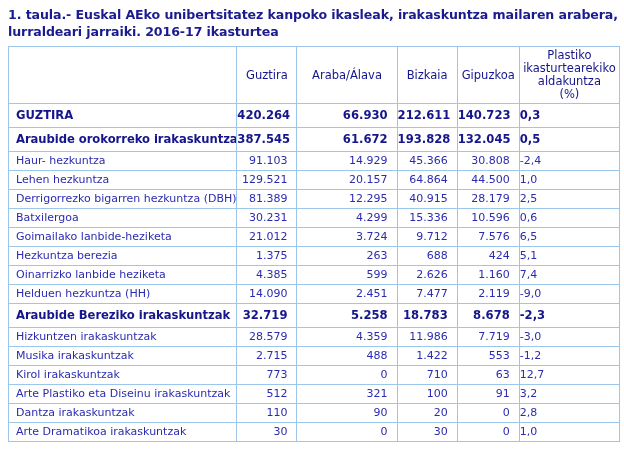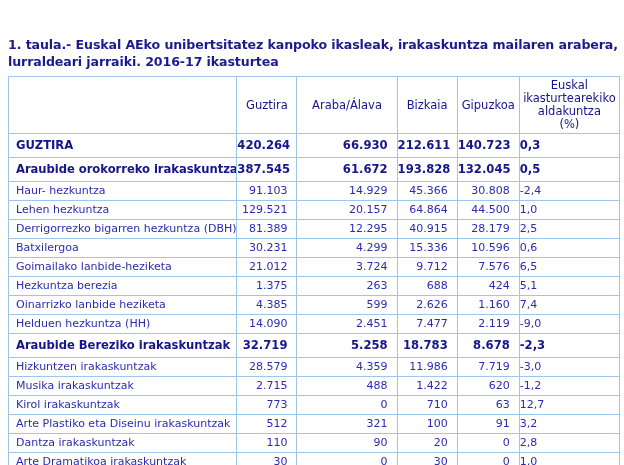--- a/index.html
+++ b/index.html
@@ -13,21 +13,20 @@
     font-family: "DejaVu Sans", "Liberation Sans", sans-serif;
     color: #1b1b8f;
     overflow: hidden;
   }
   .page {
     position: relative;
     width: 624px;
     height: 355px;
     box-sizing: border-box;
     padding: 4px 6px 0 6px;
-    margin-top: 30px;
   }
   .title {
     font-size: 12.6px;
     font-weight: bold;
     line-height: 17px;
     color: #1b1b8f;
     letter-spacing: -0.1px;
     margin: 2px 0 6px 2px;
     width: 612px;
   }
@@ -109,21 +108,21 @@
         <col class="c-var">
     </colgroup>
     <thead>
       <tr>
         <th class="blank"></th>
         <th>Guztira</th>
         <th>Araba/Álava</th>
         <th>Bizkaia</th>
         <th>Gipuzkoa</th>
         <th>
-          <div>Euskal</div>
+          <div>Plastiko</div>
           <div>ikasturtearekiko</div>
           <div>aldakuntza</div>
           <div>(%)</div>
         </th>
       </tr>
     </thead>
     <tbody id="tbody">
         <tr class="bold">
           <td class="lbl">GUZTIRA</td>
           <td class="num">420.264</td>
@@ -218,21 +217,21 @@
           <td class="num">4.359</td>
           <td class="num">11.986</td>
           <td class="num">7.719</td>
           <td class="pct">-3,0</td>
         </tr>
         <tr>
           <td class="lbl">Musika irakaskuntzak</td>
           <td class="num">2.715</td>
           <td class="num">488</td>
           <td class="num">1.422</td>
-          <td class="num">620</td>
+          <td class="num">553</td>
           <td class="pct">-1,2</td>
         </tr>
         <tr>
           <td class="lbl">Kirol  irakaskuntzak</td>
           <td class="num">773</td>
           <td class="num">0</td>
           <td class="num">710</td>
           <td class="num">63</td>
           <td class="pct">12,7</td>
         </tr>

